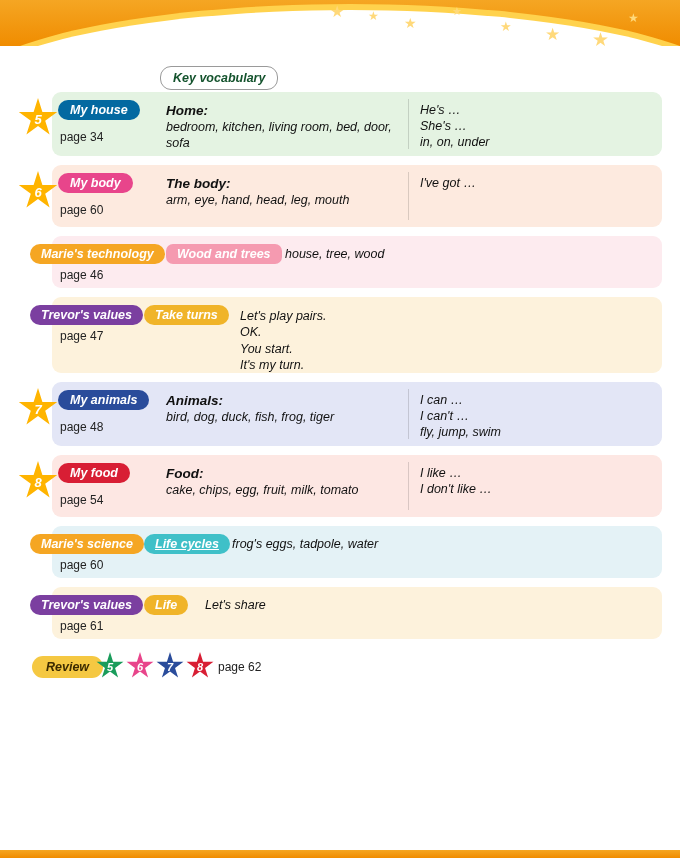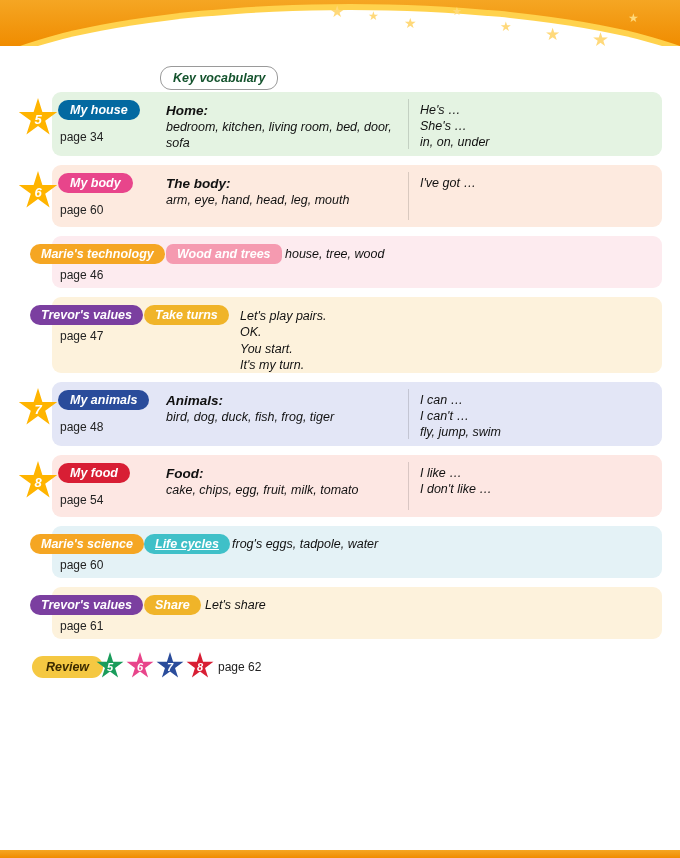--- a/index.html
+++ b/index.html
@@ -263,21 +263,21 @@
     <div class="panel" style="height:52px;background:#e4f2f6;"></div>
     <div class="tag2" style="left:30px;top:8px;background:#f5a623;">Marie's science</div>
     <div class="tag2" style="left:144px;top:8px;background:#3fc0c8;text-decoration:underline;">Life cycles</div>
     <div class="inline-text" style="left:232px;top:11px;">frog's eggs, tadpole, water</div>
     <div class="page-ref" style="left:60px;top:32px;">page 60</div>
   </div>
 
   <div class="row" style="height:52px;">
     <div class="panel" style="height:52px;background:#fdf2dc;"></div>
     <div class="tag2" style="left:30px;top:8px;background:#7b3fa0;">Trevor's values</div>
-    <div class="tag2" style="left:144px;top:8px;background:#f0b429;">Share</div>
+    <div class="tag2" style="left:144px;top:8px;background:#f0b429;">Life</div>
     <div class="inline-text" style="left:205px;top:11px;">Let's share</div>
     <div class="page-ref" style="left:60px;top:32px;">page 61</div>
   </div>
 
   <div class="review-row">
     <div class="review-tag">Review</div>
     <div class="mini-star" style="left:96px;">
       <div class="mini-shape" style="background:#1a9c5b;">
           <span class="mini-num">5</span>
         </div>

